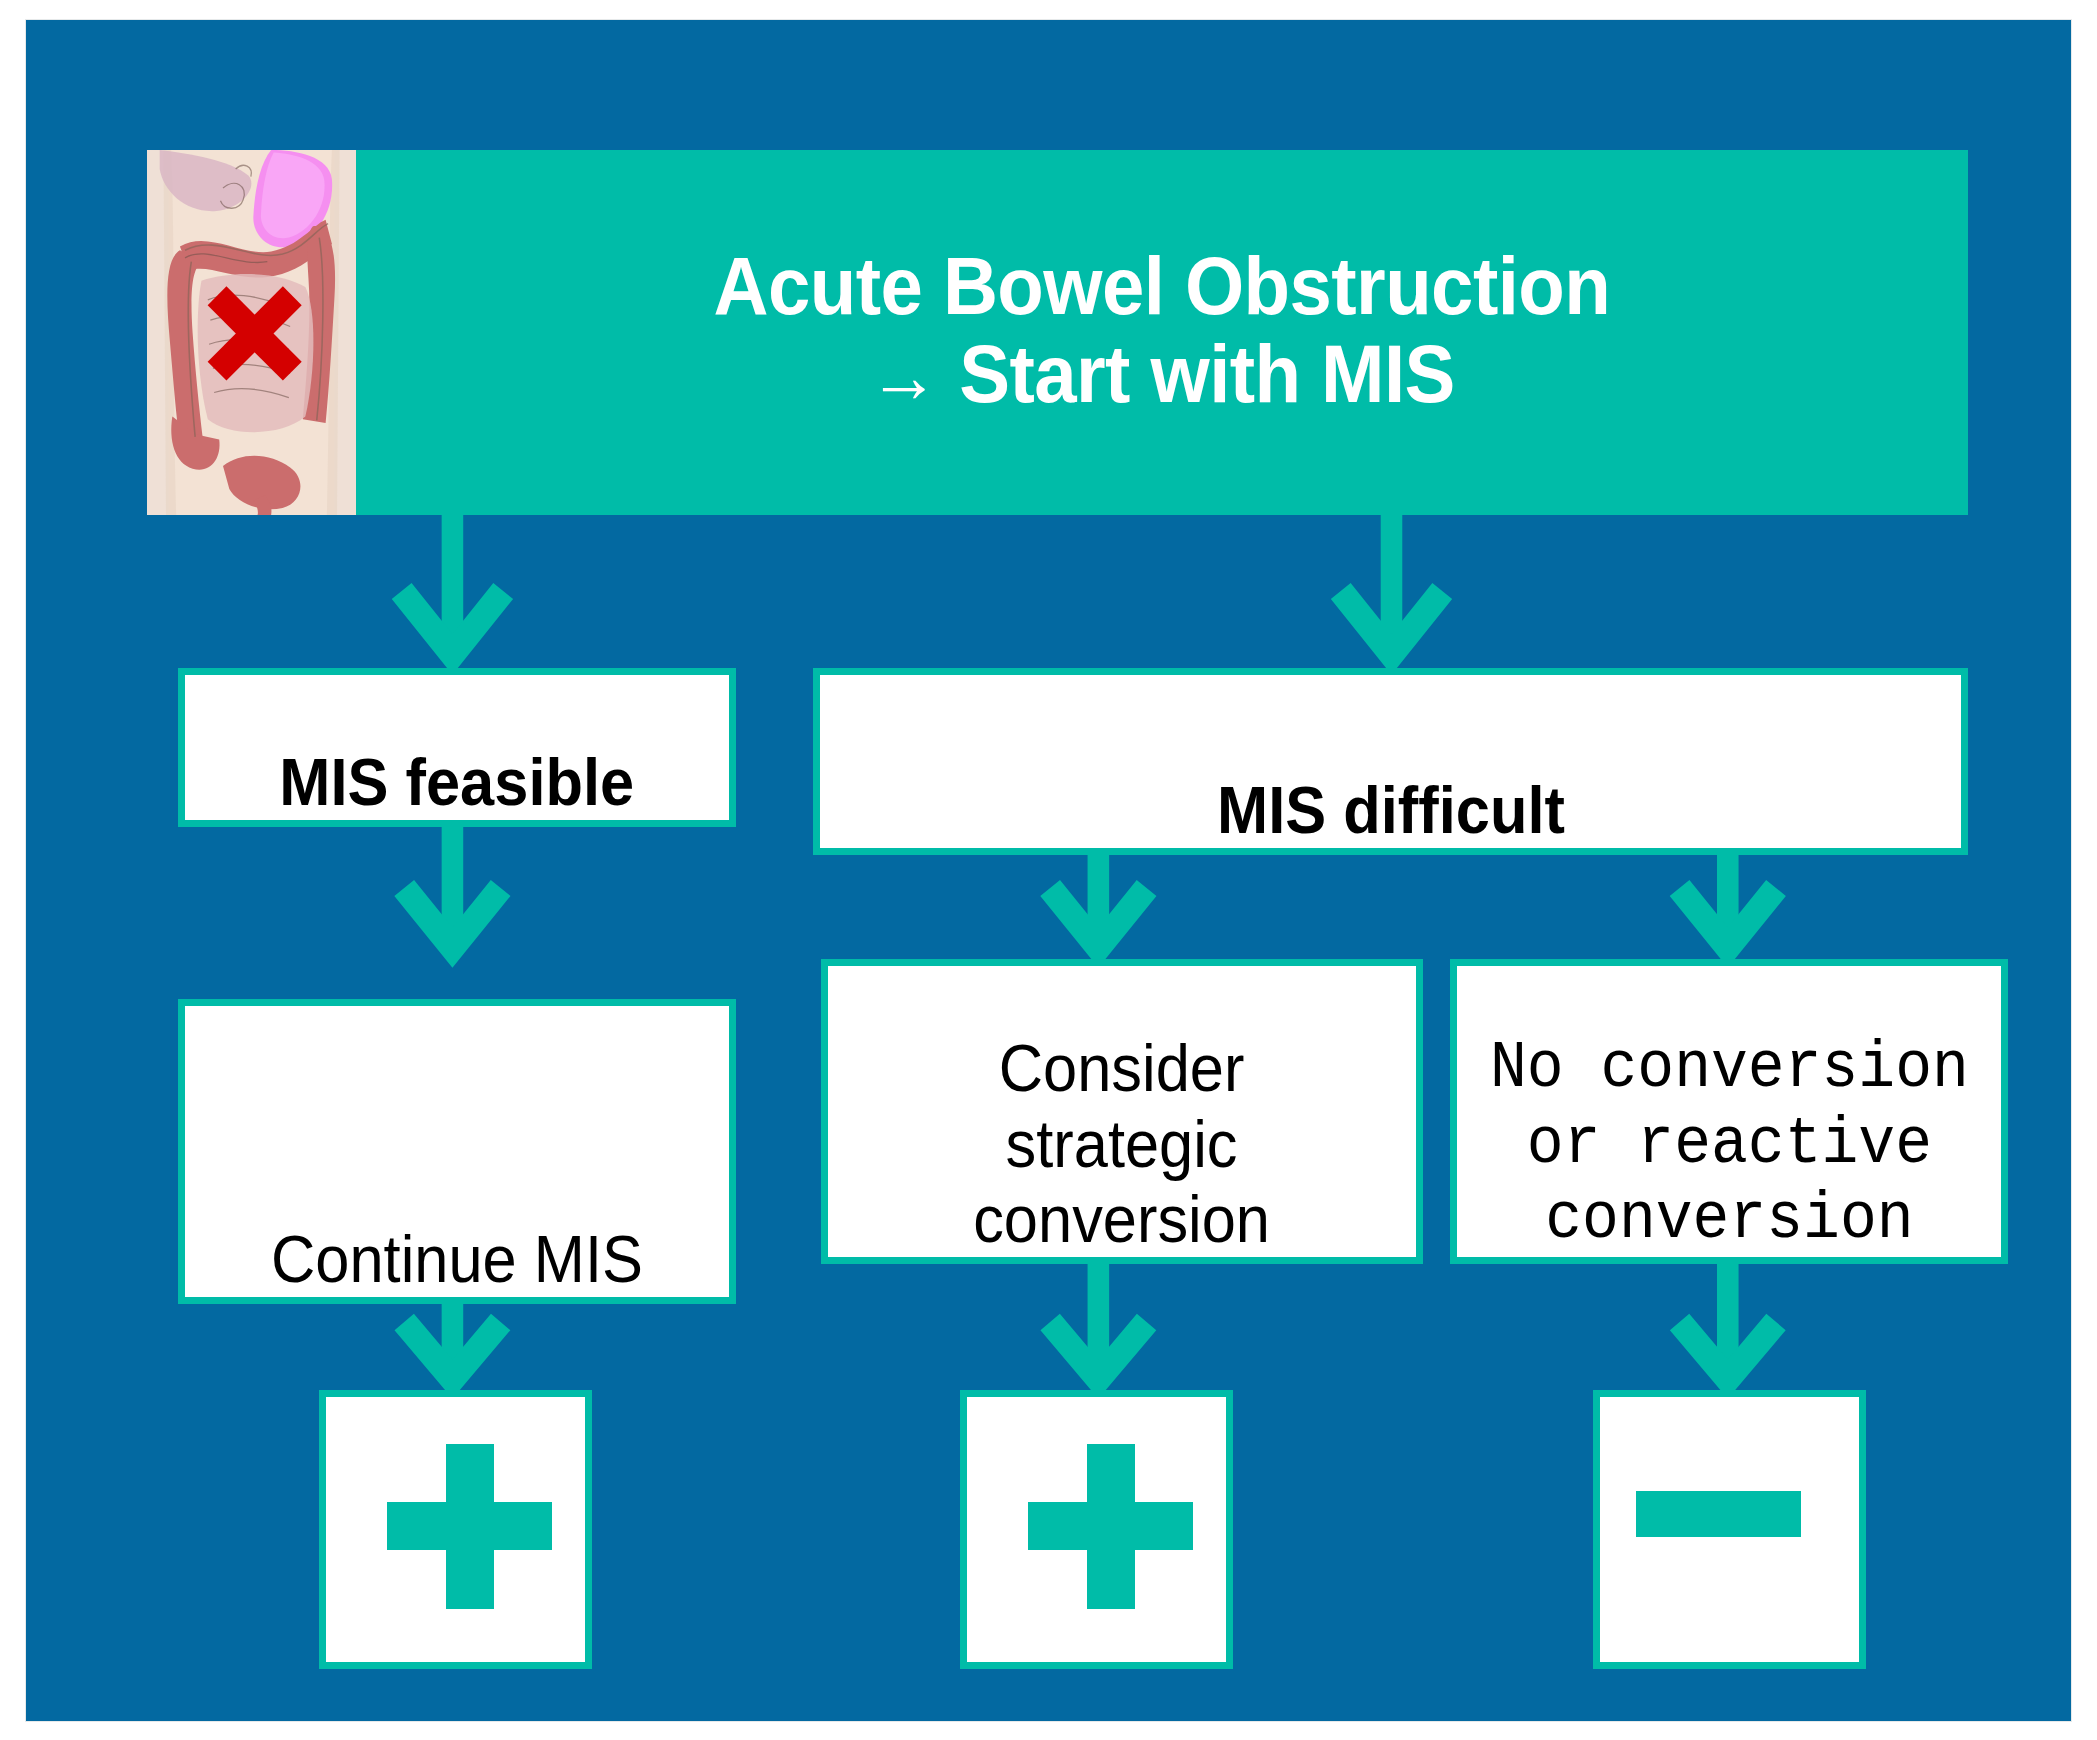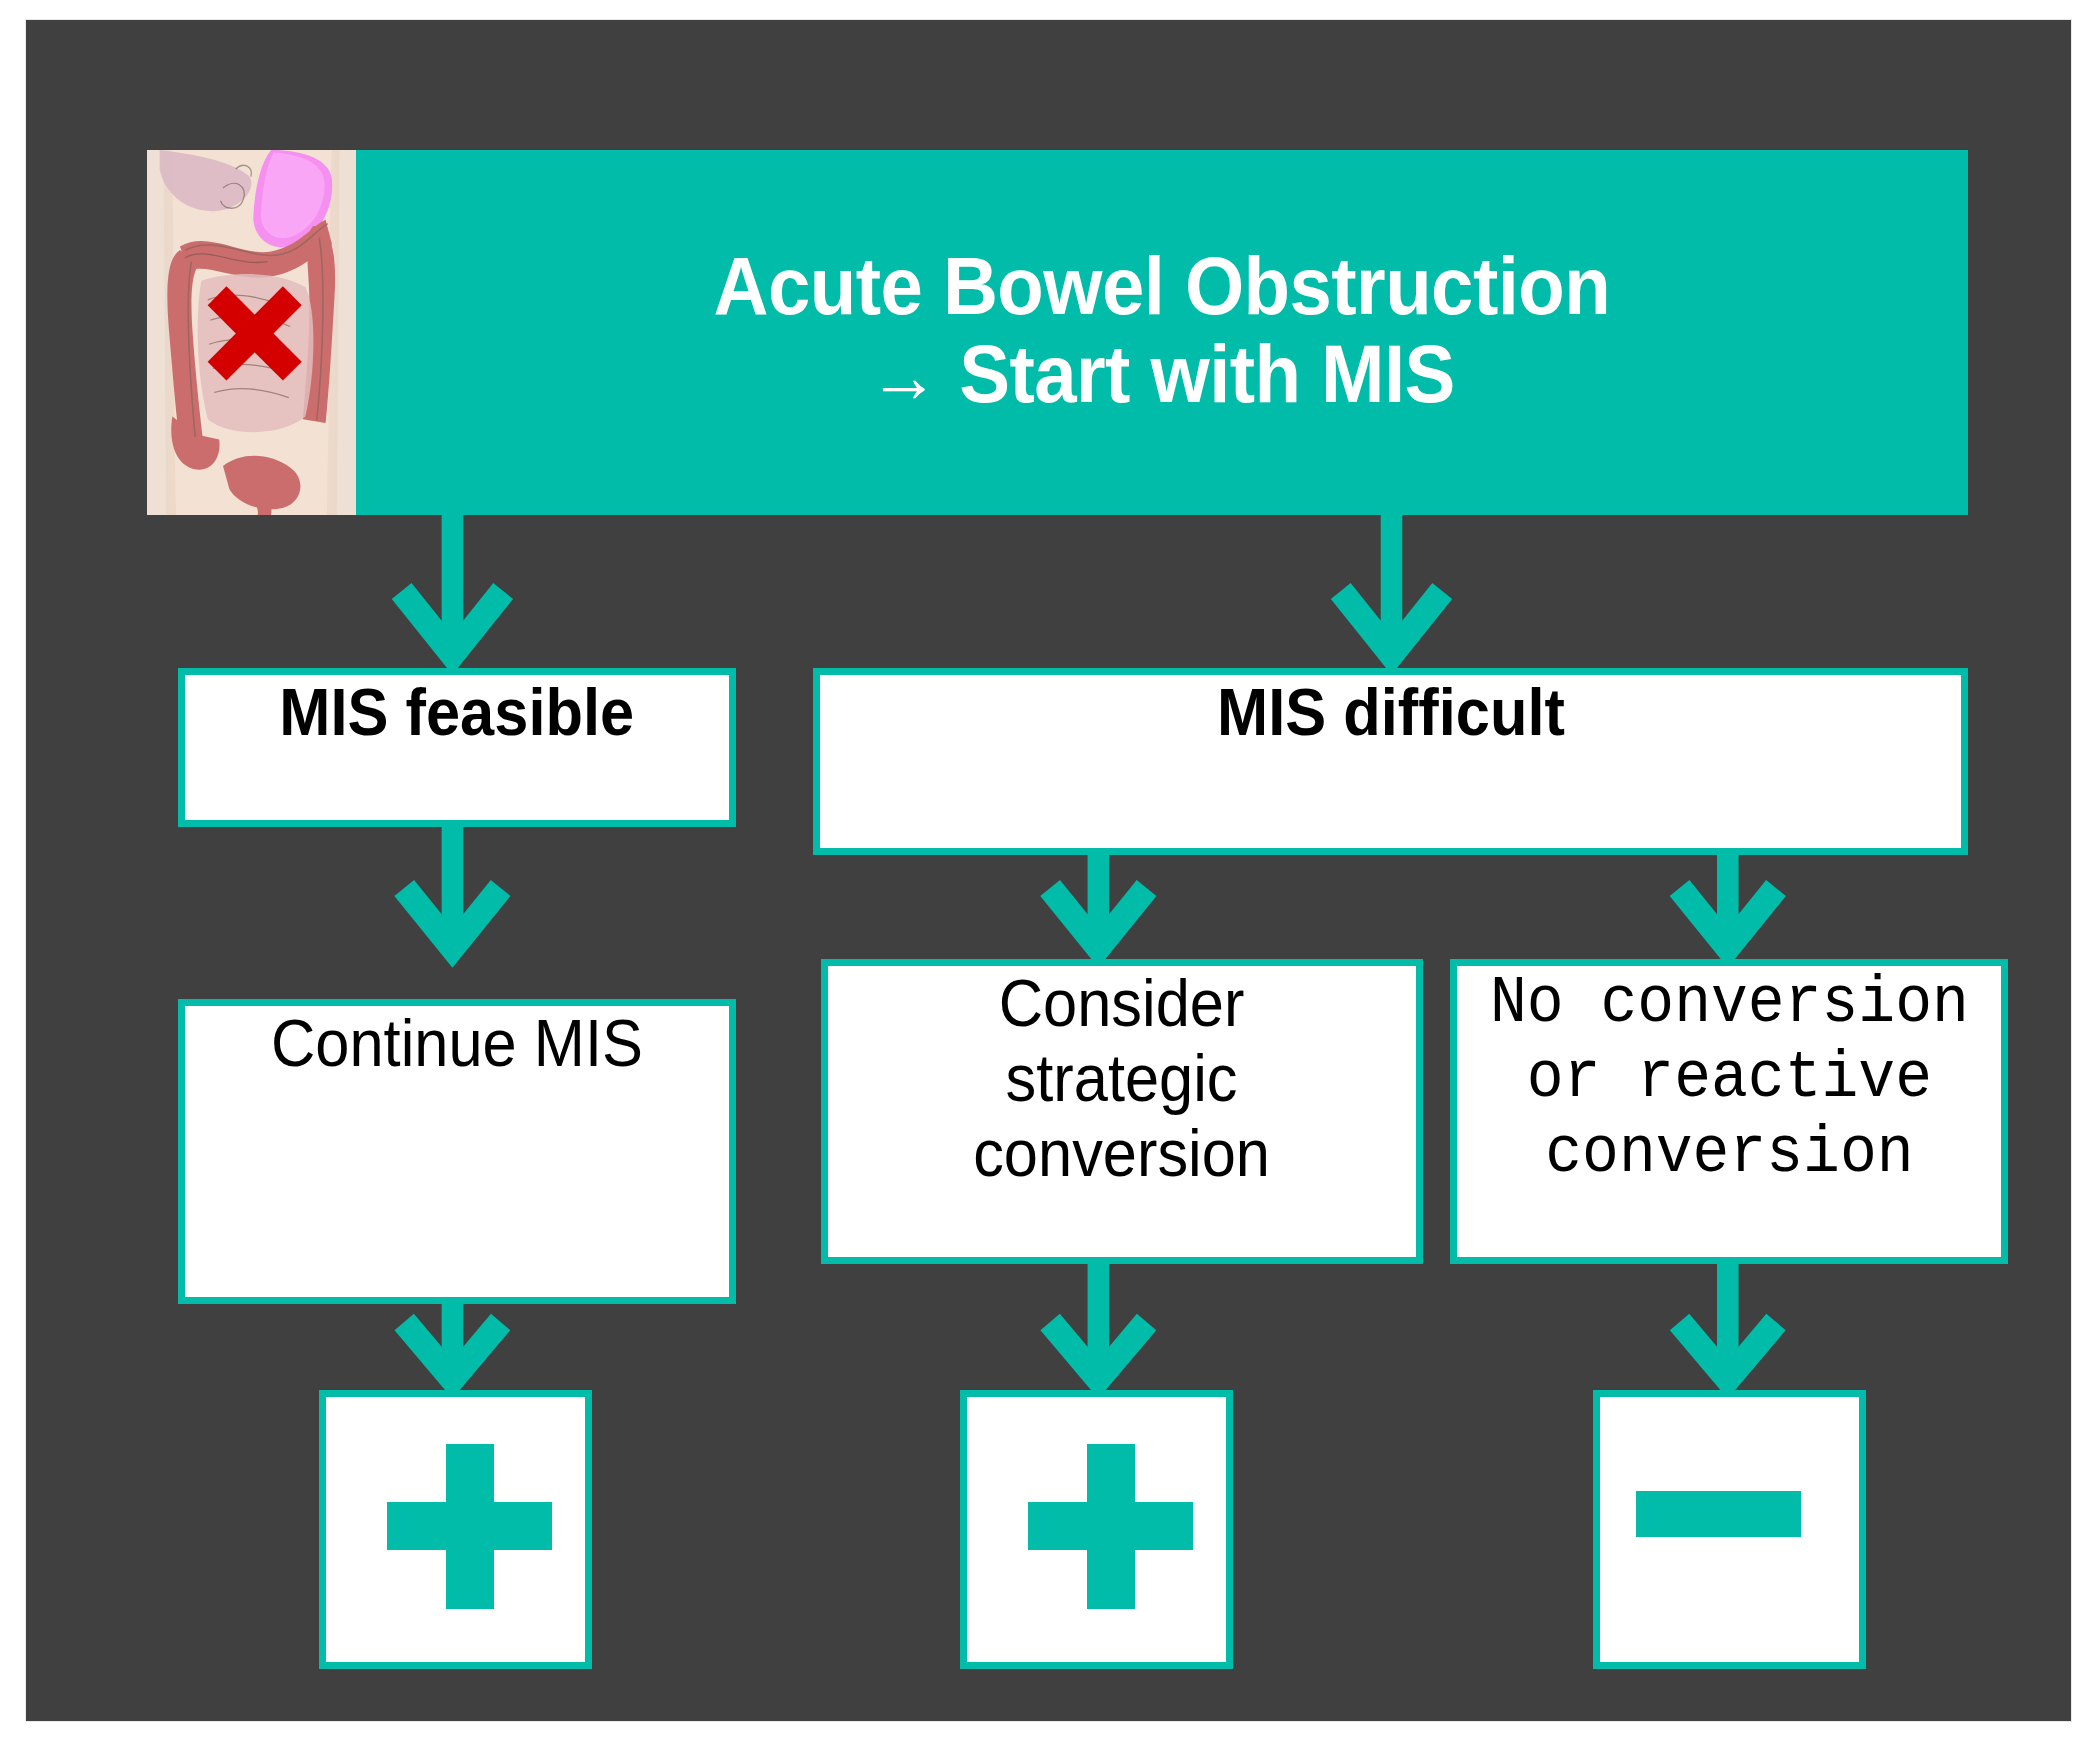--- a/index.html
+++ b/index.html
@@ -7,21 +7,21 @@
   body{
     width:2097px;height:1741px;
     background:#ffffff;
     font-family:"Liberation Sans", sans-serif;
     overflow:hidden;
   }
   #page{
     position:absolute;
     left:25px; top:19px;
     width:2047px; height:1703px;
-    background:#404040;
+    background:#0369a1;
     border:1.9px solid #e6e9ea;
     box-sizing:border-box;
   }
 
   
   #header{
     position:absolute;
     left:121px; top:130px;
     width:1821px; height:365px;
     background:#00bca8;
@@ -53,21 +53,21 @@
   }
   .hline .arrow-glyph{font-size:75px;}
 
   
   .box{
     position:absolute;
     background:#ffffff;
     border:7px solid #00bca8;
     box-sizing:border-box;
     display:flex;
-    align-items:flex-start;
+    align-items:flex-end;
     justify-content:center;
     text-align:center;
     color:#000000;
   }
   .box .txt{
     display:block;
     line-height:1.14;
     transform:scaleX(0.93);
   }
   .lbl-bold .txt{font-weight:bold;font-size:66px;}

